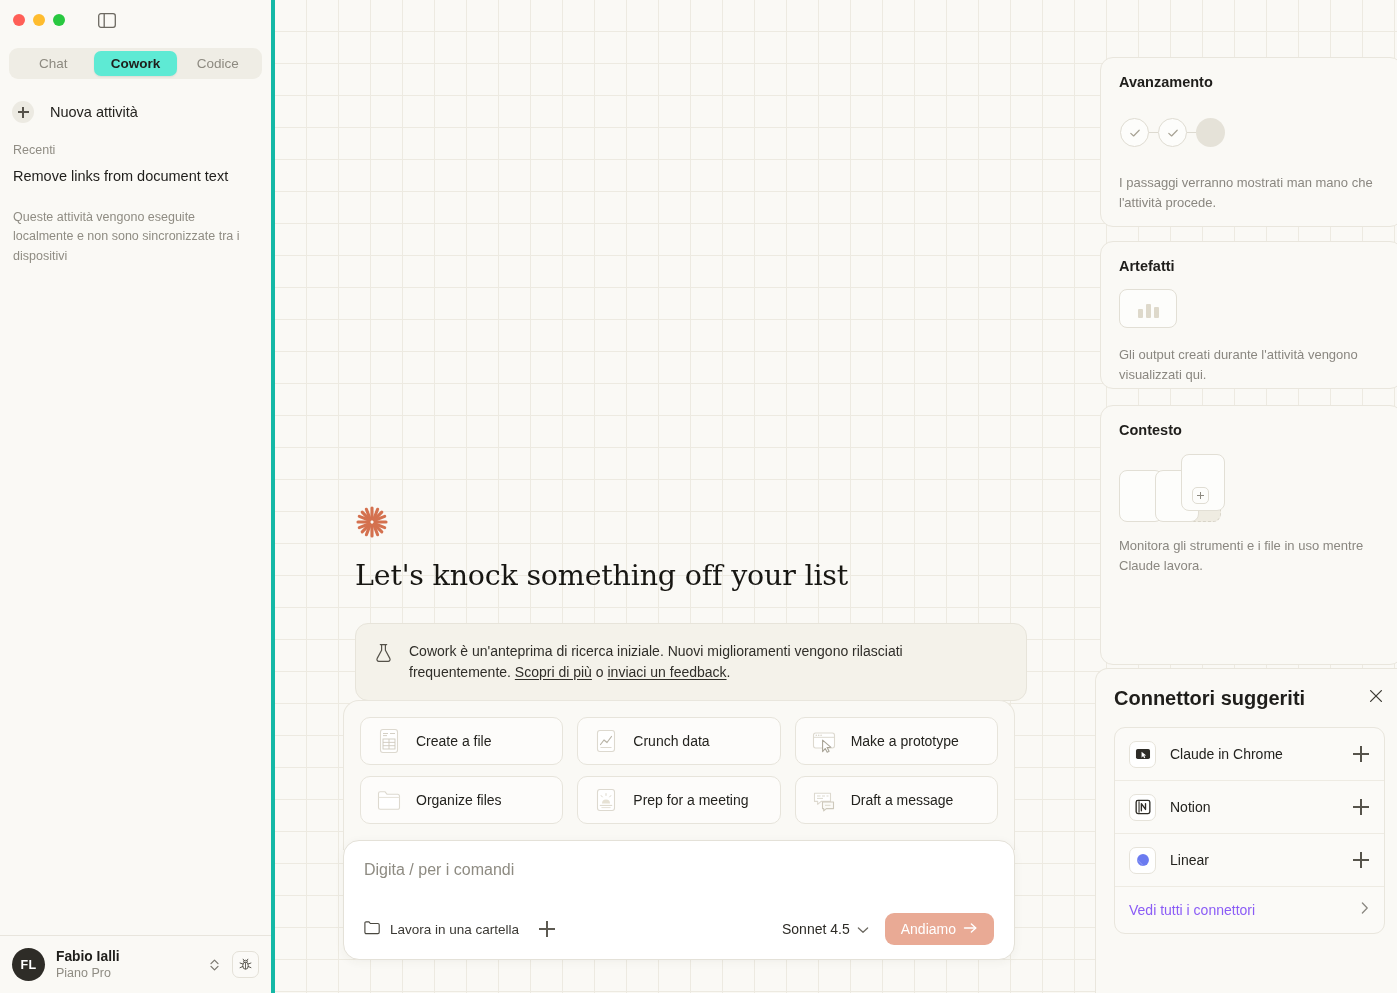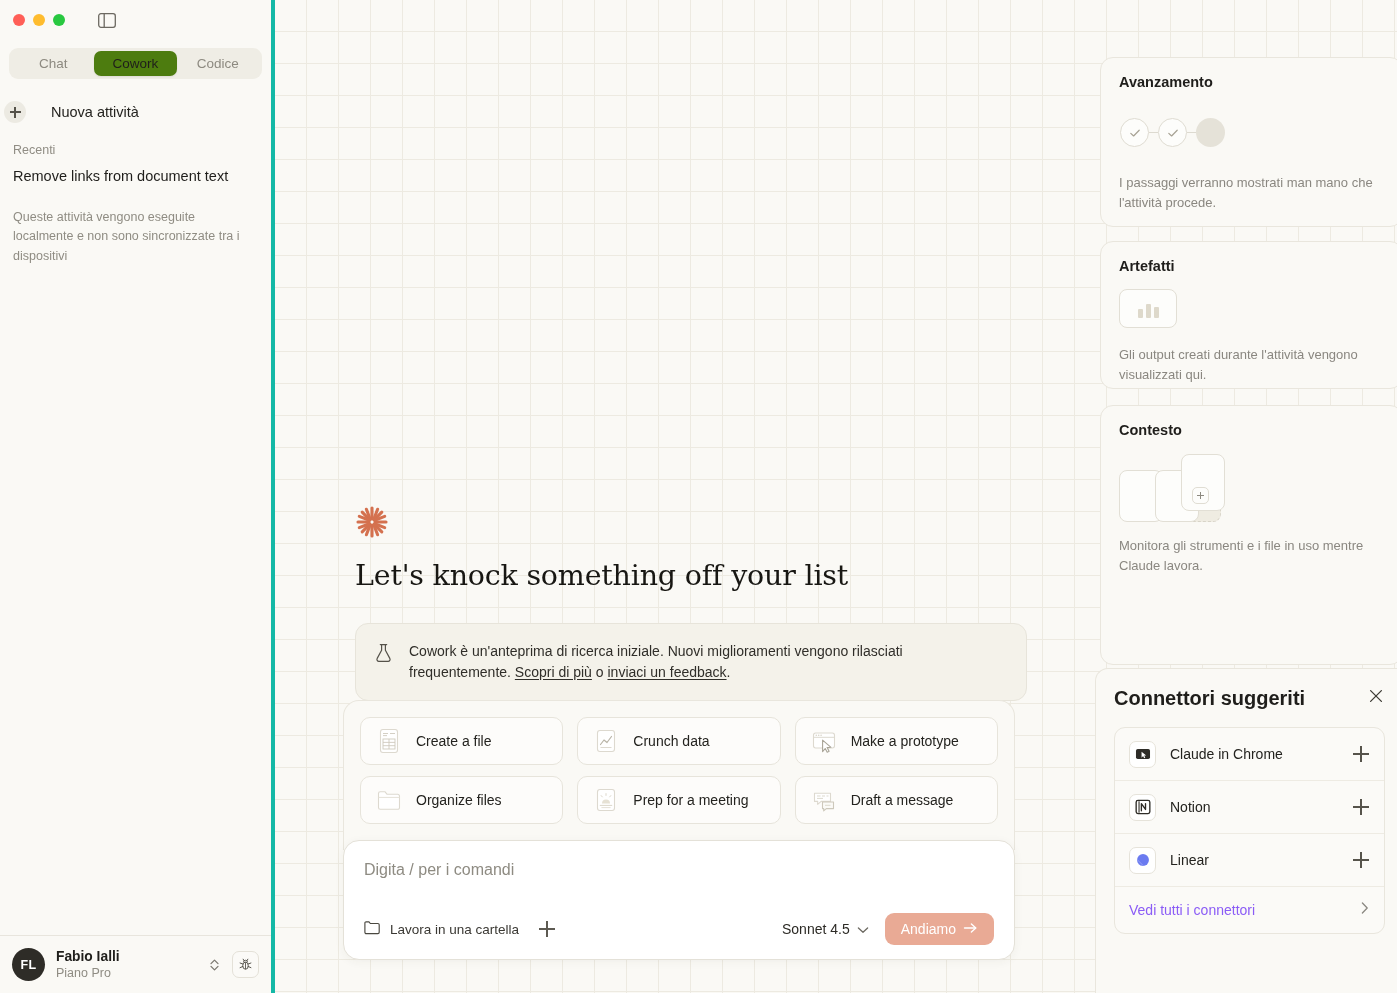--- a/index.html
+++ b/index.html
@@ -35,25 +35,25 @@
     display: flex; align-items: center;
     padding: 3px;
   }
   .tab {
     flex: 1; height: 25px; border-radius: 7px;
     display: flex; align-items: center; justify-content: center;
     font-size: 13.5px; color: #8d8a80; cursor: pointer;
     border: none; background: transparent;
     font-family: "Liberation Sans", sans-serif;
   }
-  .tab.active { background: #4d7c0f; color: #1f1e1b; font-weight: 400; box-shadow: 0 1px 2px rgba(0,0,0,.07); }
+  .tab.active { background: #5eead4; color: #1f1e1b; font-weight: 700; box-shadow: 0 1px 2px rgba(0,0,0,.07); }
 
   .newtask {
-    display: flex; align-items: center; gap: 25px;
-    padding: 0 4px; height: 38px; margin-top: 14px; cursor: pointer;
+    display: flex; align-items: center; gap: 16px;
+    padding: 0 12px; height: 38px; margin-top: 14px; cursor: pointer;
   }
   .plus-circle {
     width: 22px; height: 22px; border-radius: 50%;
     background: #eceae2; position: relative; flex: 0 0 22px;
   }
   .plus-circle:before, .plus-circle:after {
     content:""; position: absolute; background: #55524a;
   }
   .plus-circle:before { left: 5.5px; top: 10.3px; width: 11px; height: 1.4px; }
   .plus-circle:after  { top: 5.5px; left: 10.3px; height: 11px; width: 1.4px; }

